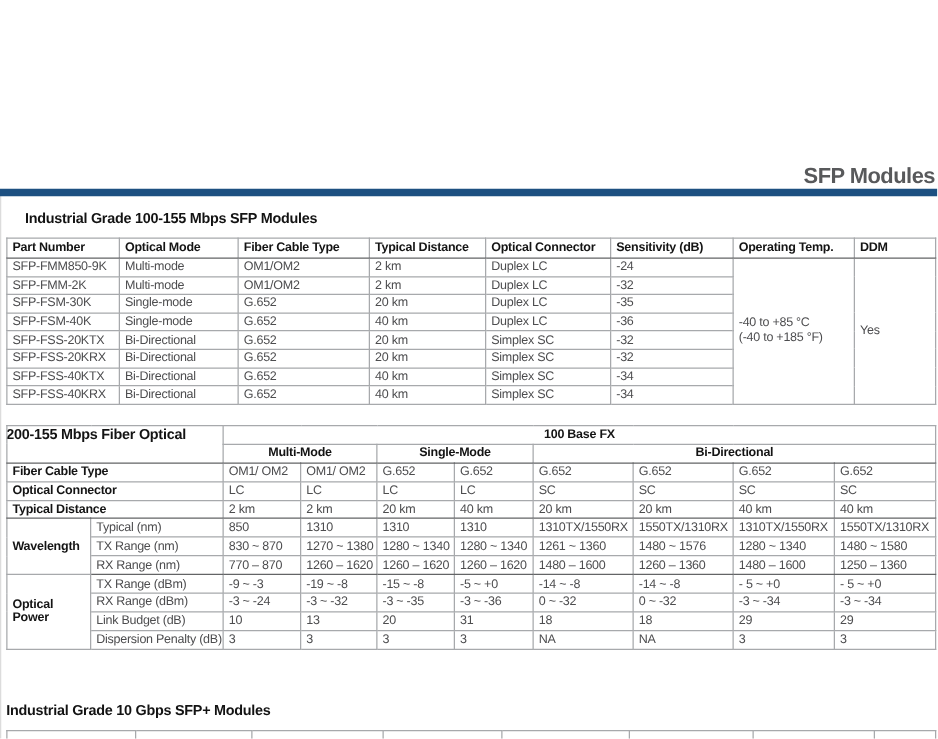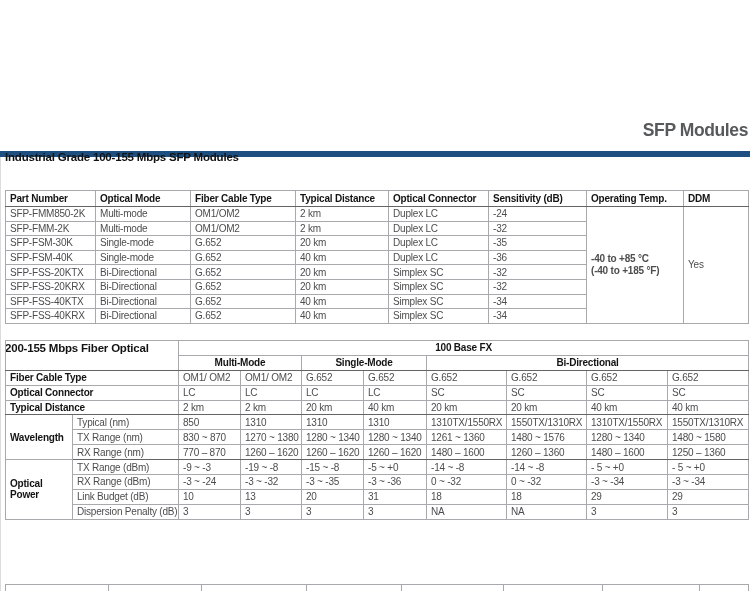--- a/index.html
+++ b/index.html
@@ -2,40 +2,40 @@
 <html><head>
 <meta charset="utf-8">
 <style>
   html,body{margin:0;padding:0;background:#fff;}
   .page{
     position:relative;width:750px;height:591px;background:#ffffff;overflow:hidden;
     font-family:"Liberation Sans",sans-serif;color:#4d4d4f;
   }
   .edge-line{position:absolute;left:0;top:152px;bottom:0;width:1px;background:#dcdcdc;}
   .doc-title{
-    position:absolute;top:120px;right:2px;font-size:17.5px;font-weight:bold;
+    position:absolute;top:130px;right:2px;font-size:17.5px;font-weight:bold;
     color:#58595b;letter-spacing:-0.4px;
   }
   .accent-bar{position:absolute;left:0;top:151px;width:750px;height:6px;}
   .sec-heading{
     position:absolute;left:5px;font-size:11.5px;font-weight:bold;color:#131313;
     letter-spacing:-0.2px;white-space:nowrap;
   }
-  .h1{top:151px;} .h2{top:342px;} .h3{top:563px;}
+  .h1{top:169px;margin-left:15px;} .h2{top:342px;} .h3{top:563px;}
 
   table{border-collapse:collapse;table-layout:fixed;position:absolute;left:5px;
         font-size:10px;letter-spacing:-0.2px;color:#4d4d4f;border-radius:21px;}
   th,td{padding:0 4px;overflow:hidden;white-space:nowrap;text-align:left;
         font-weight:normal;vertical-align:middle;}
 
   
   .t1{top:190px;width:743px;border:1.5px solid #636466;}
   .t1 th,.t1 td{border:1px solid #a7a9ac;height:13.6px;}
   .t1 thead th{border-bottom:1.5px solid #636466;font-weight:bold;color:#141414;height:15px;}
-  .t1 .multi-line div{line-height:12px;font-weight:bold;}
+  .t1 .multi-line div{line-height:12px;}
 
   
   .t2{top:340px;width:743px;border:1.5px solid #636466;}
   .t2 th,.t2 td{border:1px solid #a7a9ac;height:13.9px;}
   .t2 .hdr{font-weight:bold;color:#141414;text-align:center;}
   .t2 .hdrB th{border-bottom:1.5px solid #636466;}
   .t2 .blank{border-bottom:1.5px solid #636466;}
   .t2 .row-label{font-weight:bold;color:#141414;}
   .t2 .group-label{font-weight:bold;color:#141414;white-space:normal;line-height:11px;}
   .t2 tr.sep th,.t2 tr.sep td{border-bottom:1.5px solid #636466;}
@@ -74,21 +74,21 @@
         <th>Fiber Cable Type</th>
         <th>Typical Distance</th>
         <th>Optical Connector</th>
         <th>Sensitivity (dB)</th>
         <th>Operating Temp.</th>
         <th>DDM</th>
       </tr>
     </thead>
     <tbody>
       <tr>
-        <td>SFP-FMM850-2K</td>
+        <td>SFP-FMM850-9K</td>
         <td>Multi-mode</td>
         <td>OM1/OM2</td>
         <td>2 km</td>
         <td>Duplex LC</td>
         <td>-24</td>
         <td class="multi-line" rowspan="8">
           <div>-40 to +85 °C</div>
           <div>(-40 to +185 °F)</div>
         </td>
         <td rowspan="8">Yes</td>
@@ -285,20 +285,21 @@
         <td>3</td>
         <td>3</td>
         <td>NA</td>
         <td>NA</td>
         <td>3</td>
         <td>3</td>
       </tr>
     </tbody>
   </table>
 
+  <div class="sec-heading h3">Industrial Grade 10 Gbps SFP+ Modules</div>
 
   <table class="t3">
     <colgroup>
       <col style="width:103px">
         <col style="width:93px">
         <col style="width:105px">
         <col style="width:95px">
       <col style="width:102px">
         <col style="width:99px">
         <col style="width:97px">

